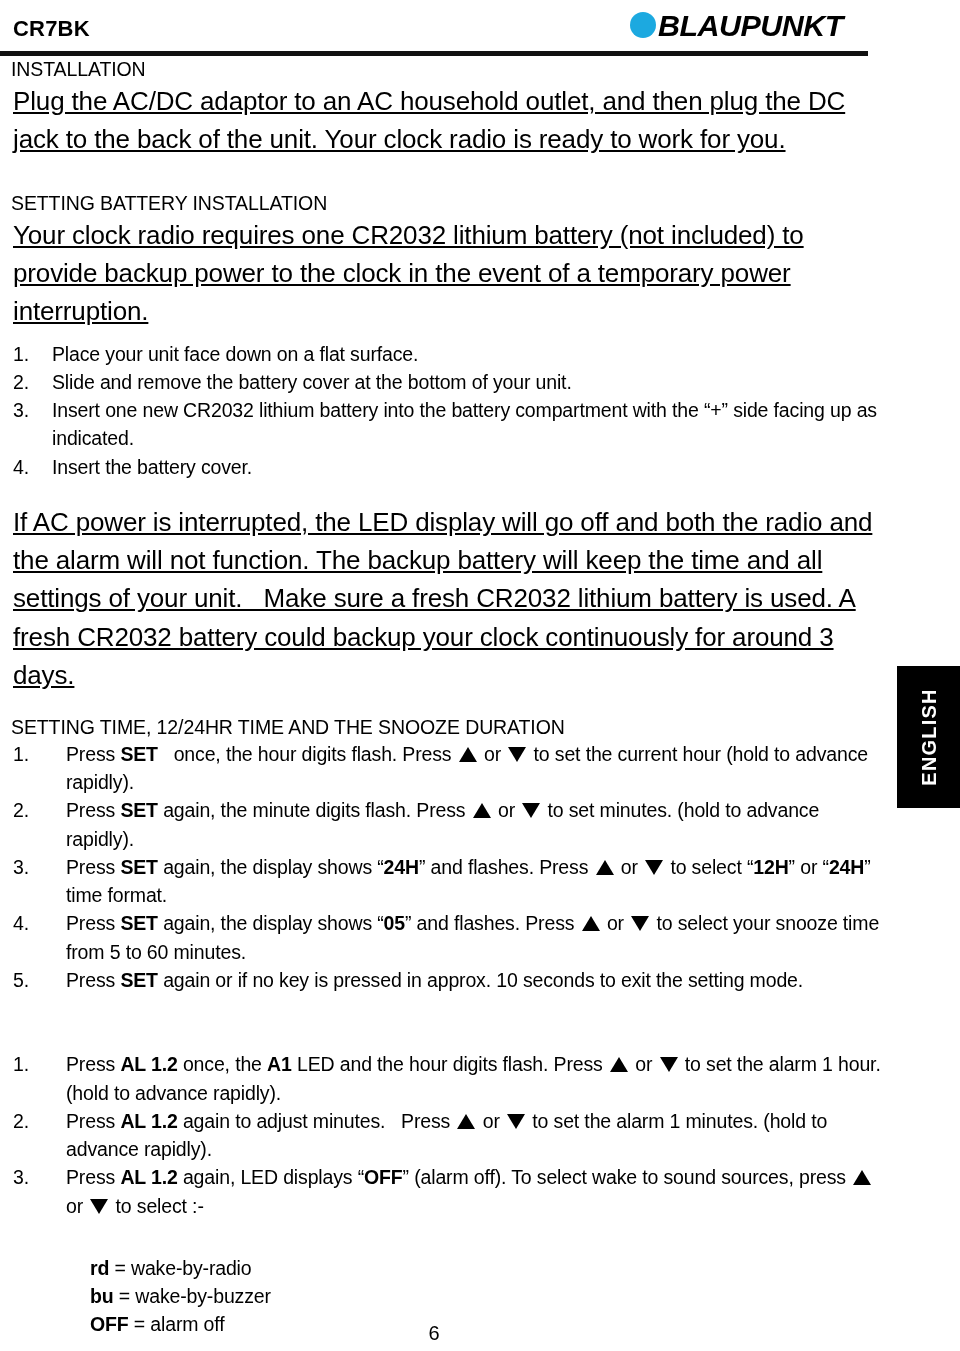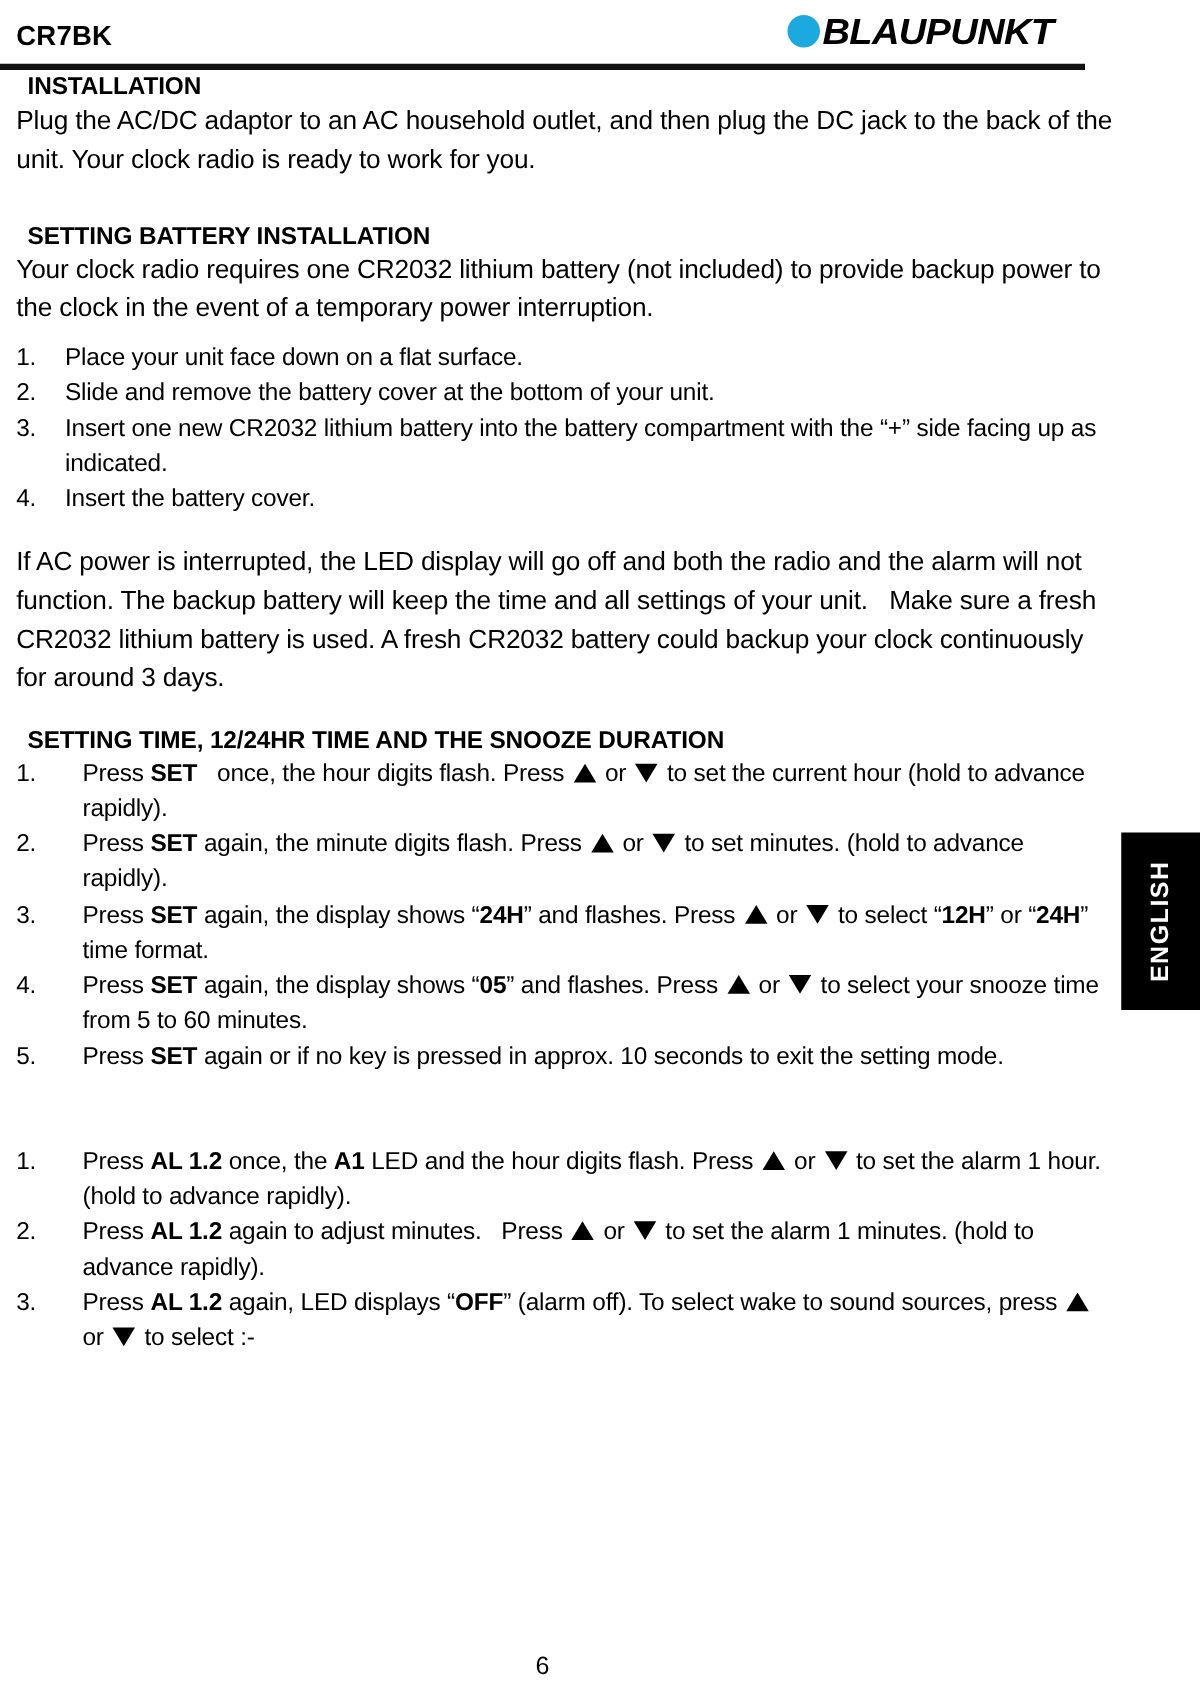--- a/index.html
+++ b/index.html
@@ -74,33 +74,34 @@
   
   .content {
     position: absolute;
     left: 0;
     top: 58px;
     width: 890px;
   }
 
   h2.section-title {
     font-size: 19.5px;
-    font-weight: bold;
-    margin: 0;
-    padding: 0 0 0 22px;
+    font-weight: normal;
+    margin: 0;
+    padding: 0 0 0 11px;
     line-height: 1.22;
     letter-spacing: -0.1px;
   }
 
   p.para {
-    font-size: 21px;
+    font-size: 26px;
     margin: 0;
     padding: 0 0 0 13px;
     line-height: 1.47;
     letter-spacing: -0.15px;
+    text-decoration: underline;
   }
 
   .gap-sm { height: 9px; }
   .gap-md { height: 22px; }
   .gap-lg { height: 34px; }
 
   
   ol.numlist {
     list-style: none;
     margin: 0;
@@ -243,20 +244,25 @@
 
 
     <ol class="numlist">
         <li><span class="num">1.</span><span>Press <b>AL 1.2</b> once, the <b>A1</b> LED and the hour digits flash. Press <span class="tri tri-up"></span> or <span class="tri tri-down"></span> to set the alarm 1 hour. (hold to advance rapidly).</span></li>
         <li><span class="num">2.</span><span>Press <b>AL 1.2</b> again to adjust minutes.&nbsp;&nbsp; Press <span class="tri tri-up"></span> or <span class="tri tri-down"></span> to set the alarm 1 minutes. (hold to advance rapidly).</span></li>
         <li><span class="num">3.</span><span>Press <b>AL 1.2</b> again, LED displays “<b>OFF</b>” (alarm off). To select wake to sound sources, press <span class="tri tri-up"></span> or <span class="tri tri-down"></span> to select :-</span></li>
       </ol>
 
     <div class="gap-lg"></div>
 
+    <div class="legend">
+        <div><b>rd</b><span> = wake-by-radio</span></div>
+        <div><b>bu</b><span> = wake-by-buzzer</span></div>
+        <div><b>OFF</b><span> = alarm off</span></div>
+      </div>
 
   </div>
 
   <div class="lang-tab">
     <span>ENGLISH</span>
   </div>
 
   <div class="page-number">6</div>
 
 </div>

